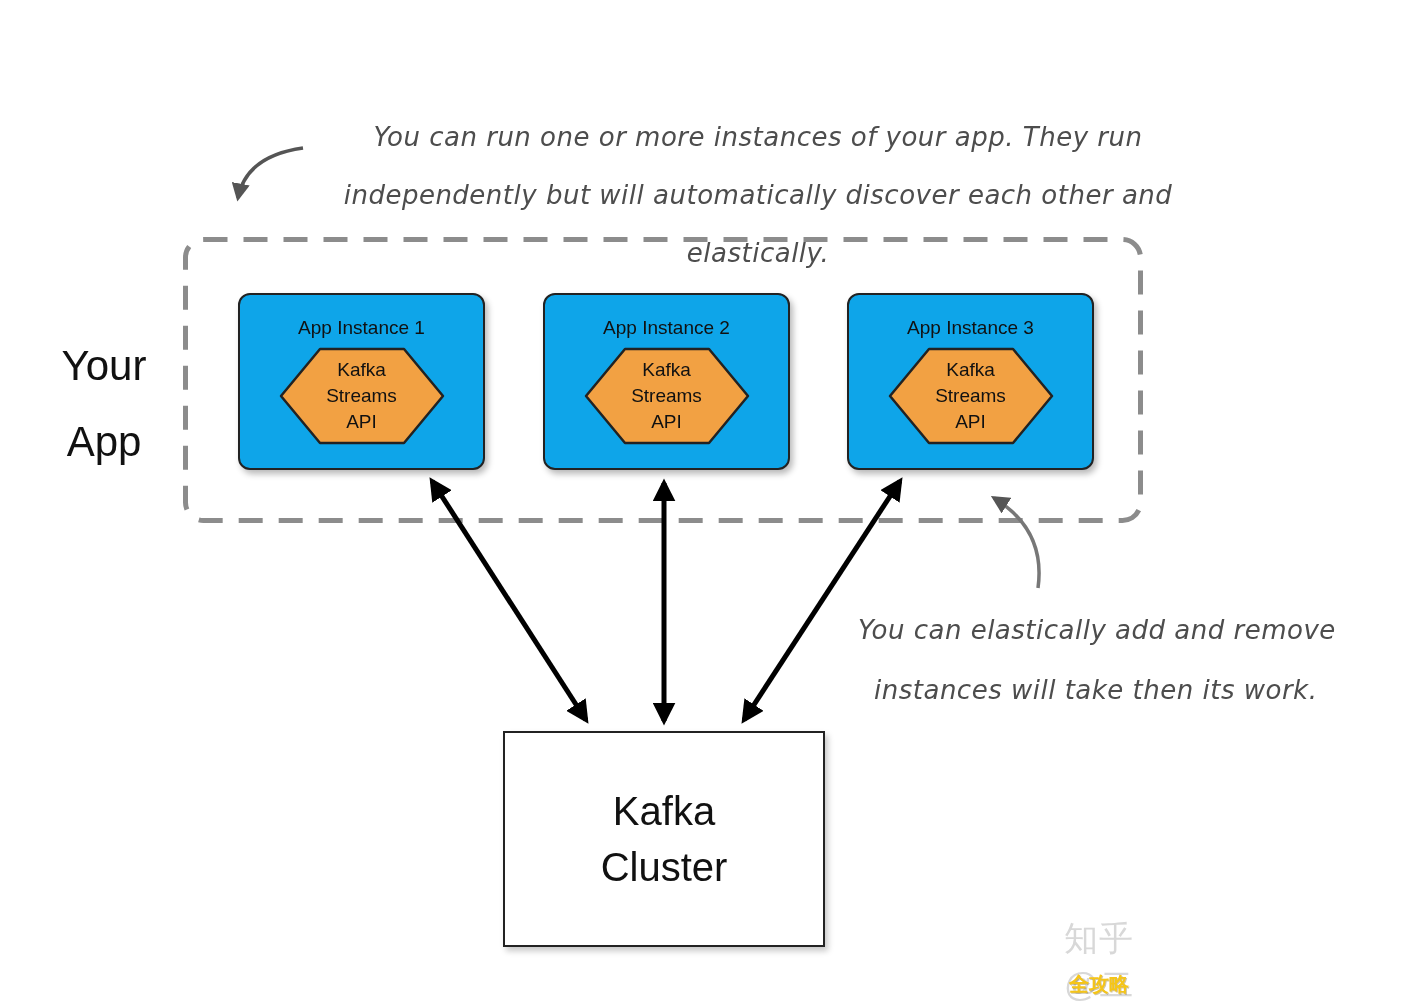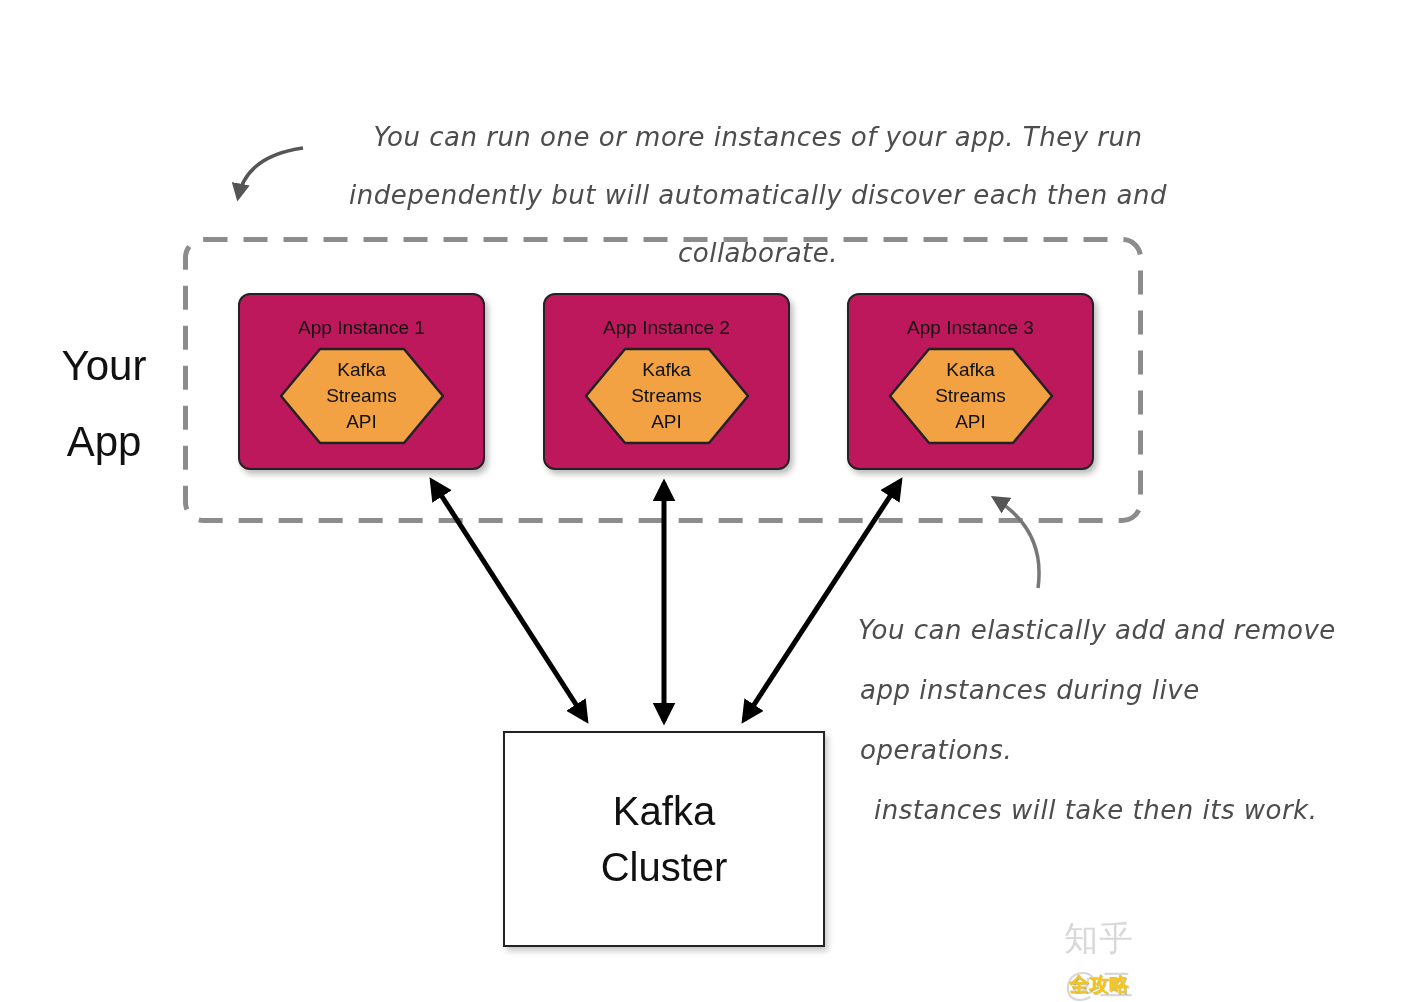--- a/index.html
+++ b/index.html
@@ -40,21 +40,21 @@
   .right-note .ln4{padding-left:16px;}
 
   .your-app{
     position:absolute;left:34px;top:328px;width:140px;
     font-size:42px;line-height:76px;text-align:center;color:#111;
     font-weight:400;
   }
 
   .card{
     position:absolute;top:293px;width:247px;height:177px;
-    background:#be185d;border:2px solid var(--box_border);border-radius:12px;
+    background:#0ea5e9;border:2px solid var(--box_border);border-radius:12px;
     box-shadow:3px 4px 6px rgba(0,0,0,0.28);
     display:flex;flex-direction:column;align-items:center;
   }
   .card.c1{left:238px;}
   .card.c2{left:543px;}
   .card.c3{left:847px;}
   .card-title{margin-top:22px;font-size:19px;color:#111;}
   .hexwrap{position:relative;width:168px;height:98px;margin-top:8px;}
   .hexwrap svg{position:absolute;left:0;top:0;}
   .hexlabel{
@@ -101,21 +101,21 @@
     <line x1="432" y1="481" x2="586" y2="720" stroke="#000" stroke-width="5" marker-start="url(#ahBlack)" marker-end="url(#ahBlack)"></line>
     <line x1="664" y1="483" x2="664" y2="721" stroke="#000" stroke-width="5" marker-start="url(#ahBlack)" marker-end="url(#ahBlack)"></line>
     <line x1="900" y1="481" x2="744" y2="720" stroke="#000" stroke-width="5" marker-start="url(#ahBlack)" marker-end="url(#ahBlack)"></line>
 
     <path d="M 303 148 Q 246 156 238 198" fill="none" stroke="#555" stroke-width="3.5" marker-end="url(#ahGray)"></path>
     <path d="M 1038 588 Q 1046 530 994 498" fill="none" stroke="#777" stroke-width="3.5" marker-end="url(#ahGray)"></path>
   </svg>
 
   <div class="top-note hand">
     <div>You can run one or more instances of your app.  They run</div>
-    <div>independently but will automatically discover each then and collaborate.</div>
+    <div>independently but will automatically discover each other and elastically.</div>
   </div>
 
   <div class="your-app preline">Your
 App</div>
 
   <div class="card c1">
     <div class="card-title">App Instance 1</div>
     <div class="hexwrap">
       <svg width="168" height="98" viewBox="0 0 168 98">
         <polygon points="42,2 126,2 165,49 126,96 42,96 3,49" fill="var(--hexagon)" stroke="#222" stroke-width="2.5" stroke-linejoin="round"></polygon>
@@ -150,20 +150,19 @@
     </div>
   </div>
 
   <div class="cluster">
     <div class="cluster-label preline">Kafka
 Cluster</div>
   </div>
 
   <div class="right-note hand">
     <div class="ln1">You can elastically add and remove</div>
-    <div class="ln2">app instances during live operations.</div>
     <div class="ln4">instances will take then its work.</div>
   </div>
 
   <div class="watermark">知乎 @二胖瘦了</div>
   <div class="corner-tag">全攻略</div>
 
 </div>
 
 </body></html>

